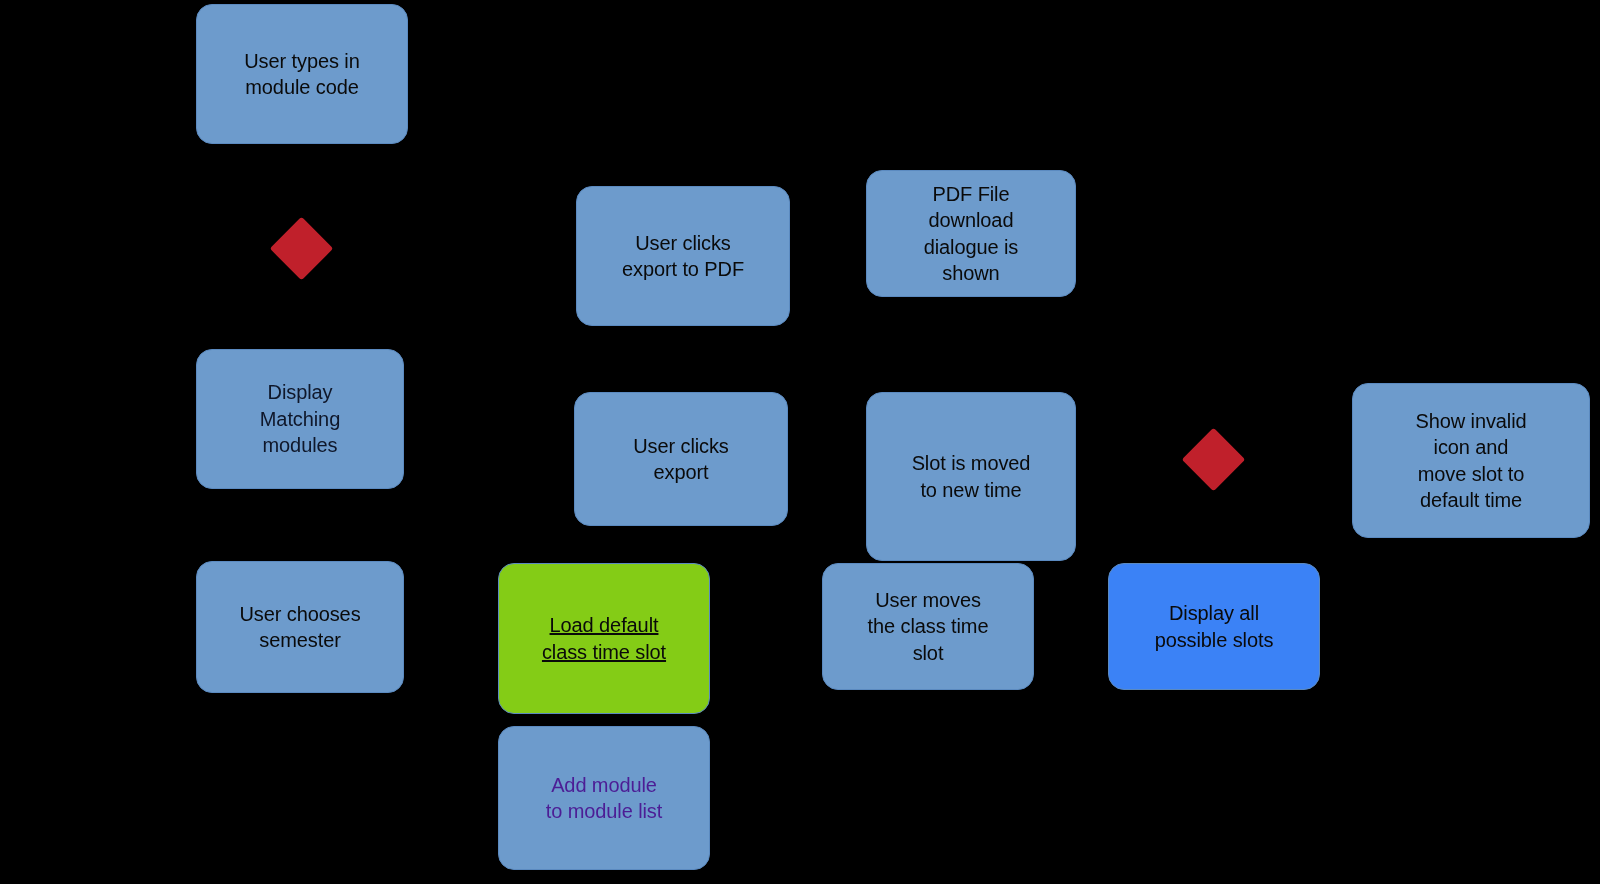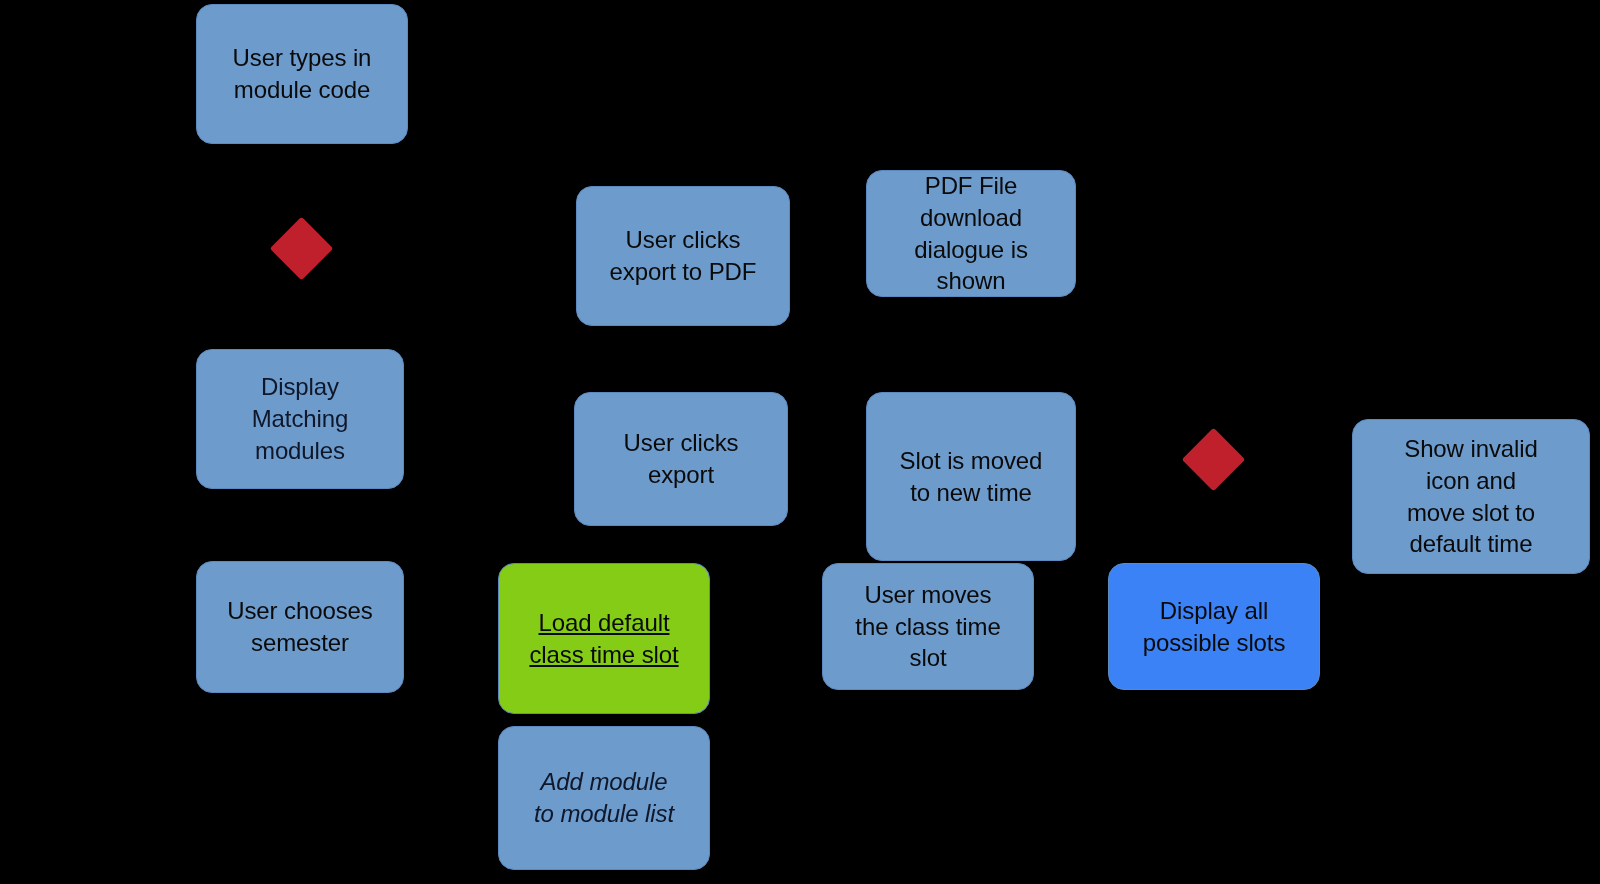--- a/index.html
+++ b/index.html
@@ -28,21 +28,21 @@
     box-sizing: border-box;
     background: #6D9BCC;
     border: 1px solid #5B8AC0;
     border-radius: 16px;
     color: #0A0A0A;
     display: flex;
     align-items: center;
     justify-content: center;
     text-align: center;
     font-family: "Liberation Sans", sans-serif;
-    font-size: 24px;
+    font-size: 20px;
     line-height: 1.32;
     font-weight: 400;
     letter-spacing: -0.1px;
     padding: 2px 6px;
     white-space: pre-line;
     overflow: visible;
   }
   .decision {
     position: absolute;
     background: #C0202B;
@@ -60,32 +60,32 @@
 Matching
 modules</div>
     <div class="node" style="left: 196px; top: 561px; width: 208px; height: 132px; background: rgb(109, 155, 204); color: rgb(10, 10, 10);">User chooses
 semester</div>
     <div class="node" style="left: 576px; top: 186px; width: 214px; height: 140px; background: rgb(109, 155, 204); color: rgb(10, 10, 10);">User clicks
 export to PDF</div>
     <div class="node" style="left: 574px; top: 392px; width: 214px; height: 134px; background: rgb(109, 155, 204); color: rgb(10, 10, 10);">User clicks
 export</div>
     <div class="node" style="left: 498px; top: 563px; width: 212px; height: 151px; background: #84cc16; color: rgb(10, 10, 10); text-decoration: underline;">Load default
 class time slot</div>
-    <div class="node" style="left: 498px; top: 726px; width: 212px; height: 144px; background: rgb(109, 155, 204); color: #0f172a; font-style: italic;">Add module
+    <div class="node" style="left: 498px; top: 726px; width: 212px; height: 144px; background: rgb(109, 155, 204); color: #4c1d95;">Add module
 to module list</div>
     <div class="node" style="left: 866px; top: 170px; width: 210px; height: 127px; background: rgb(109, 155, 204); color: rgb(10, 10, 10);">PDF File
 download
 dialogue is
 shown</div>
     <div class="node" style="left: 866px; top: 392px; width: 210px; height: 169px; background: rgb(109, 155, 204); color: rgb(10, 10, 10);">Slot is moved
 to new time</div>
     <div class="node" style="left: 822px; top: 563px; width: 212px; height: 127px; background: rgb(109, 155, 204); color: rgb(10, 10, 10);">User moves
 the class time
 slot</div>
     <div class="node" style="left: 1108px; top: 563px; width: 212px; height: 127px; background: #3b82f6; color: rgb(10, 10, 10);">Display all
 possible slots</div>
-    <div class="node" style="left: 1352px; top: 383px; width: 238px; height: 155px; background: rgb(109, 155, 204); color: rgb(10, 10, 10); margin-top: 36px;">Show invalid
+    <div class="node" style="left: 1352px; top: 383px; width: 238px; height: 155px; background: rgb(109, 155, 204); color: rgb(10, 10, 10);">Show invalid
 icon and
 move slot to
 default time</div>
     <div class="decision" style="width: 45px; height: 45px; left: 278.5px; top: 225.5px; background: rgb(192, 32, 43);"></div>
     <div class="decision" style="width: 45px; height: 45px; left: 1190.5px; top: 436.5px; background: rgb(192, 32, 43);"></div>
   </div>
 
 </body></html>

